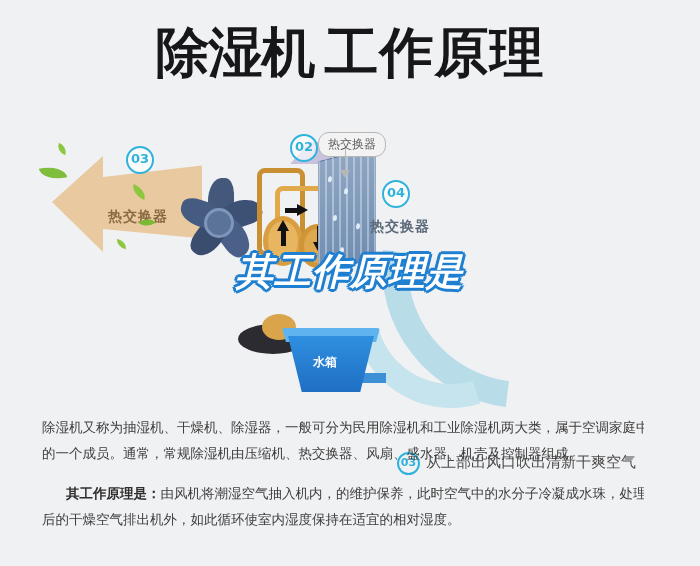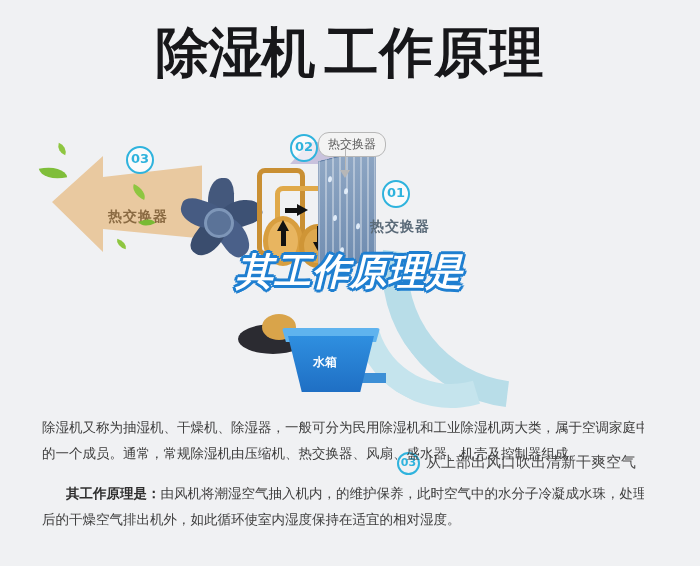--- a/index.html
+++ b/index.html
@@ -248,21 +248,21 @@
       <div class="drop" style="left:26px;top:34px"></div>
       <div class="drop" style="left:15px;top:58px"></div>
       <div class="drop" style="left:38px;top:72px"></div>
       <div class="drop" style="left:22px;top:92px"></div>
     </div>
 
     <div class="callout">热交换器</div>
     <div class="callout-stem"></div>
     <div class="callout-tip"></div>
 
-    <div class="badge badge-01">01</div>
+    <div class="badge badge-01">04</div>
     <div class="badge badge-02">02</div>
     <div class="badge badge-03">03</div>
 
     <div class="wet-label">热交换器</div>
 
     <div class="base"></div>
     <div class="base2"></div>
     <div class="tank-lip"></div>
     <div class="tank"></div>
     <div class="tank-label">水箱</div>

